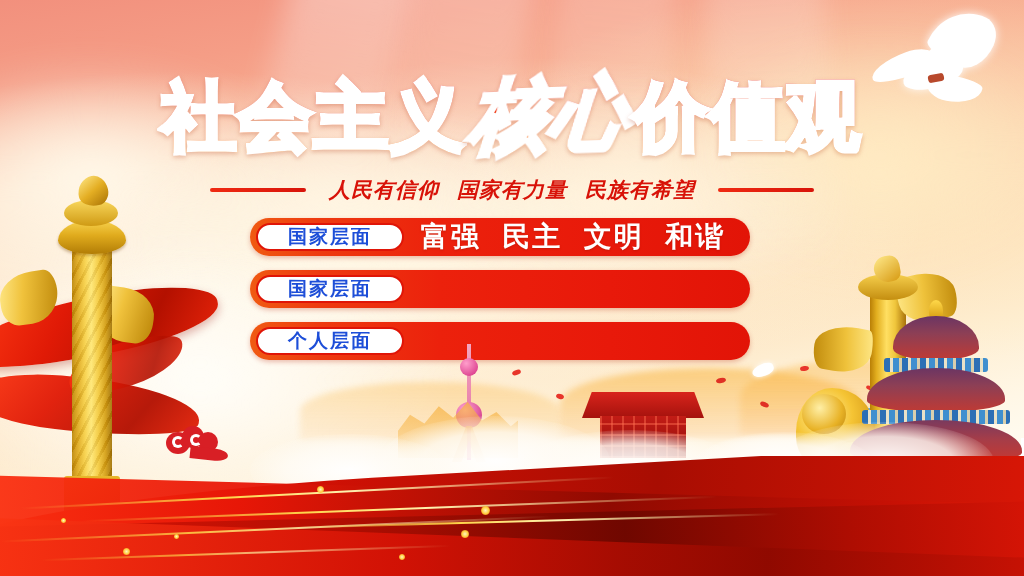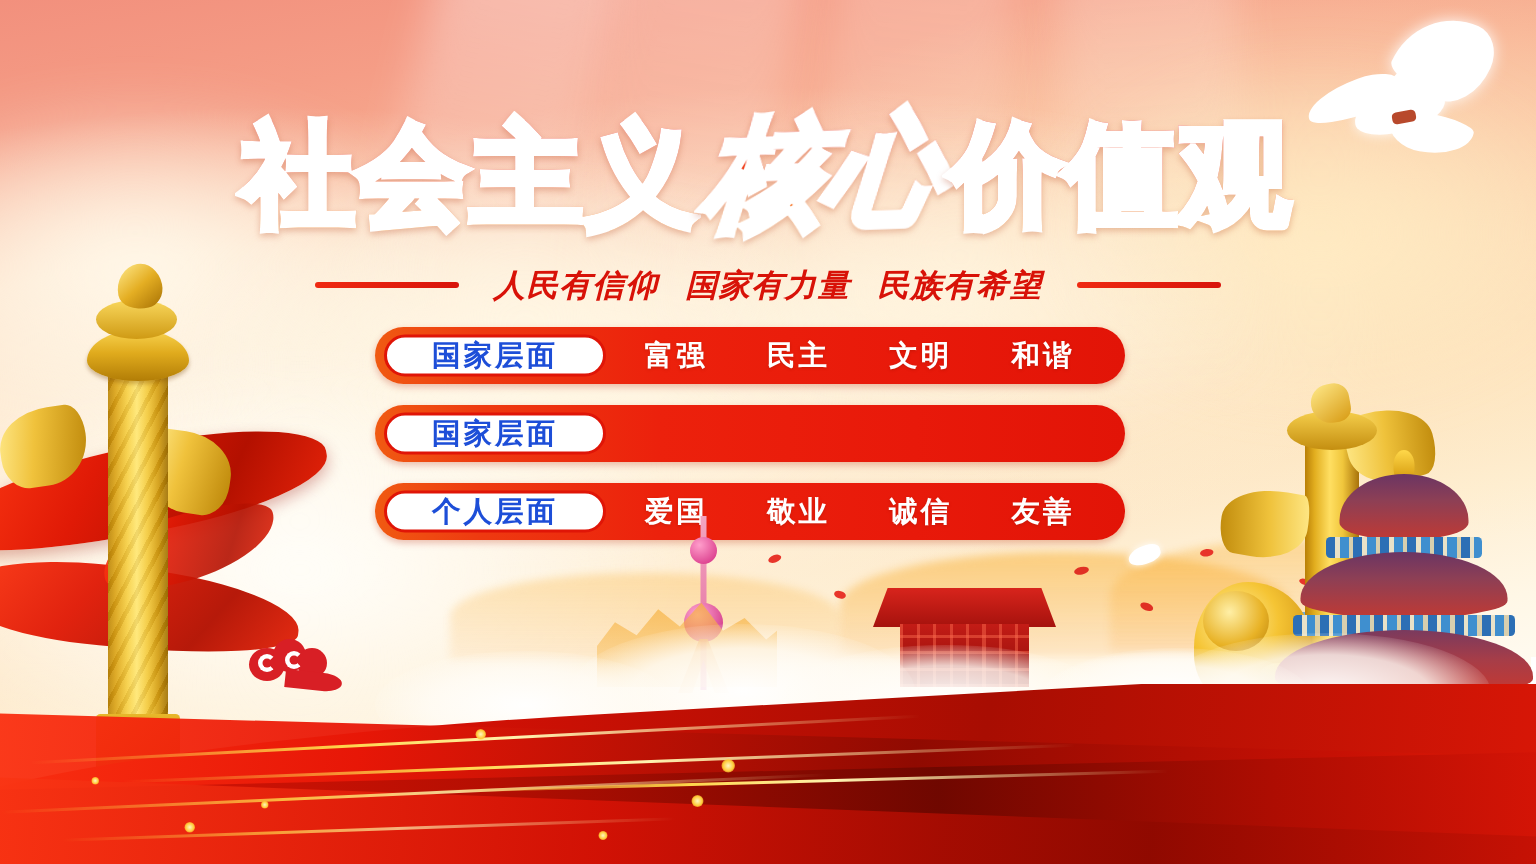--- a/index.html
+++ b/index.html
@@ -272,21 +272,21 @@
     font-size:19px; font-weight:bold;
     letter-spacing:2px;
     font-family:"DejaVu Sans","Liberation Sans", sans-serif;
     flex:0 0 auto;
   }
   .bar-words {
     flex:1;
     display:flex; align-items:center; justify-content:space-around;
     padding:0 14px 0 6px;
     color:#ffffff;
-    font-size:19px; font-weight:bold;
+    font-size:28px; font-weight:bold;
     letter-spacing:2px;
     font-family:"DejaVu Sans","Liberation Sans", sans-serif;
     text-shadow:0 1px 2px rgba(140,20,0,.35);
   }
   .bar-words span { white-space:nowrap; }
 </style>
 </head>
 <body>
 
 <div id="poster">
@@ -335,26 +335,20 @@
         <span>和谐</span>
       </div>
     </div>
 
     <div class="bar">
       <div class="bar-pill">国家层面</div>
     </div>
 
     <div class="bar">
       <div class="bar-pill">个人层面</div>
-      <div class="bar-words">
-        <span>爱国</span>
-        <span>敬业</span>
-        <span>诚信</span>
-        <span>友善</span>
-      </div>
     </div>
 
   </div>
 
   <div id="skyline">
 
     <div class="hill" style="left:560px; top:26px; width:300px; height:70px;"></div>
     <div class="hill" style="left:740px; top:18px; width:240px; height:74px; opacity:.75;"></div>
     <div class="hill" style="left:300px; top:40px; width:260px; height:58px; opacity:.6;"></div>
 

